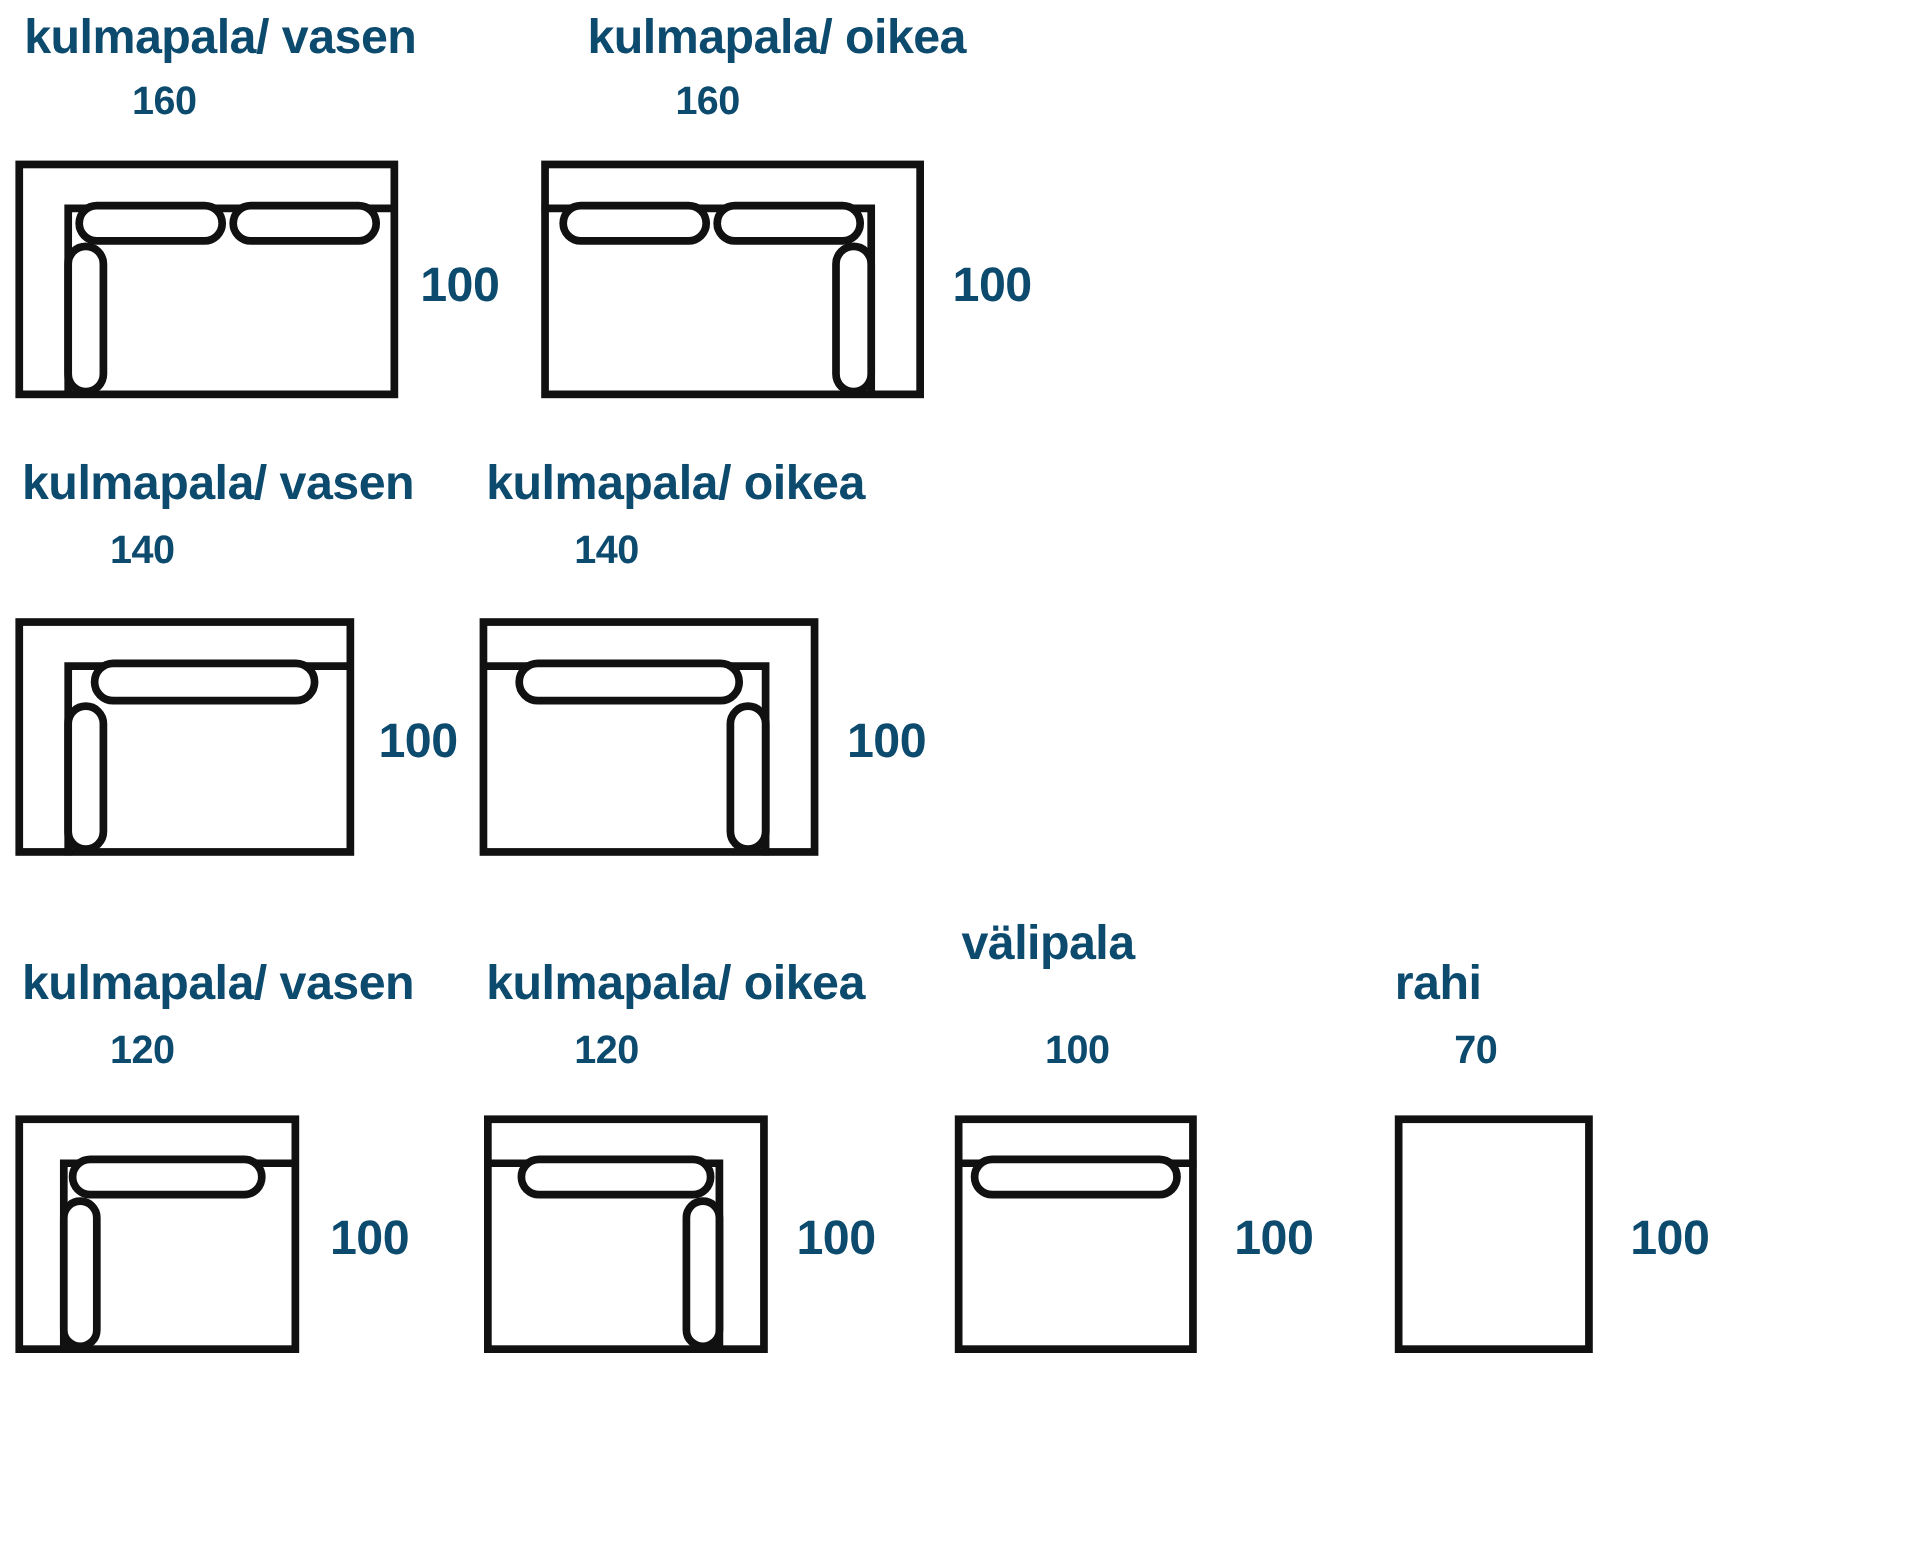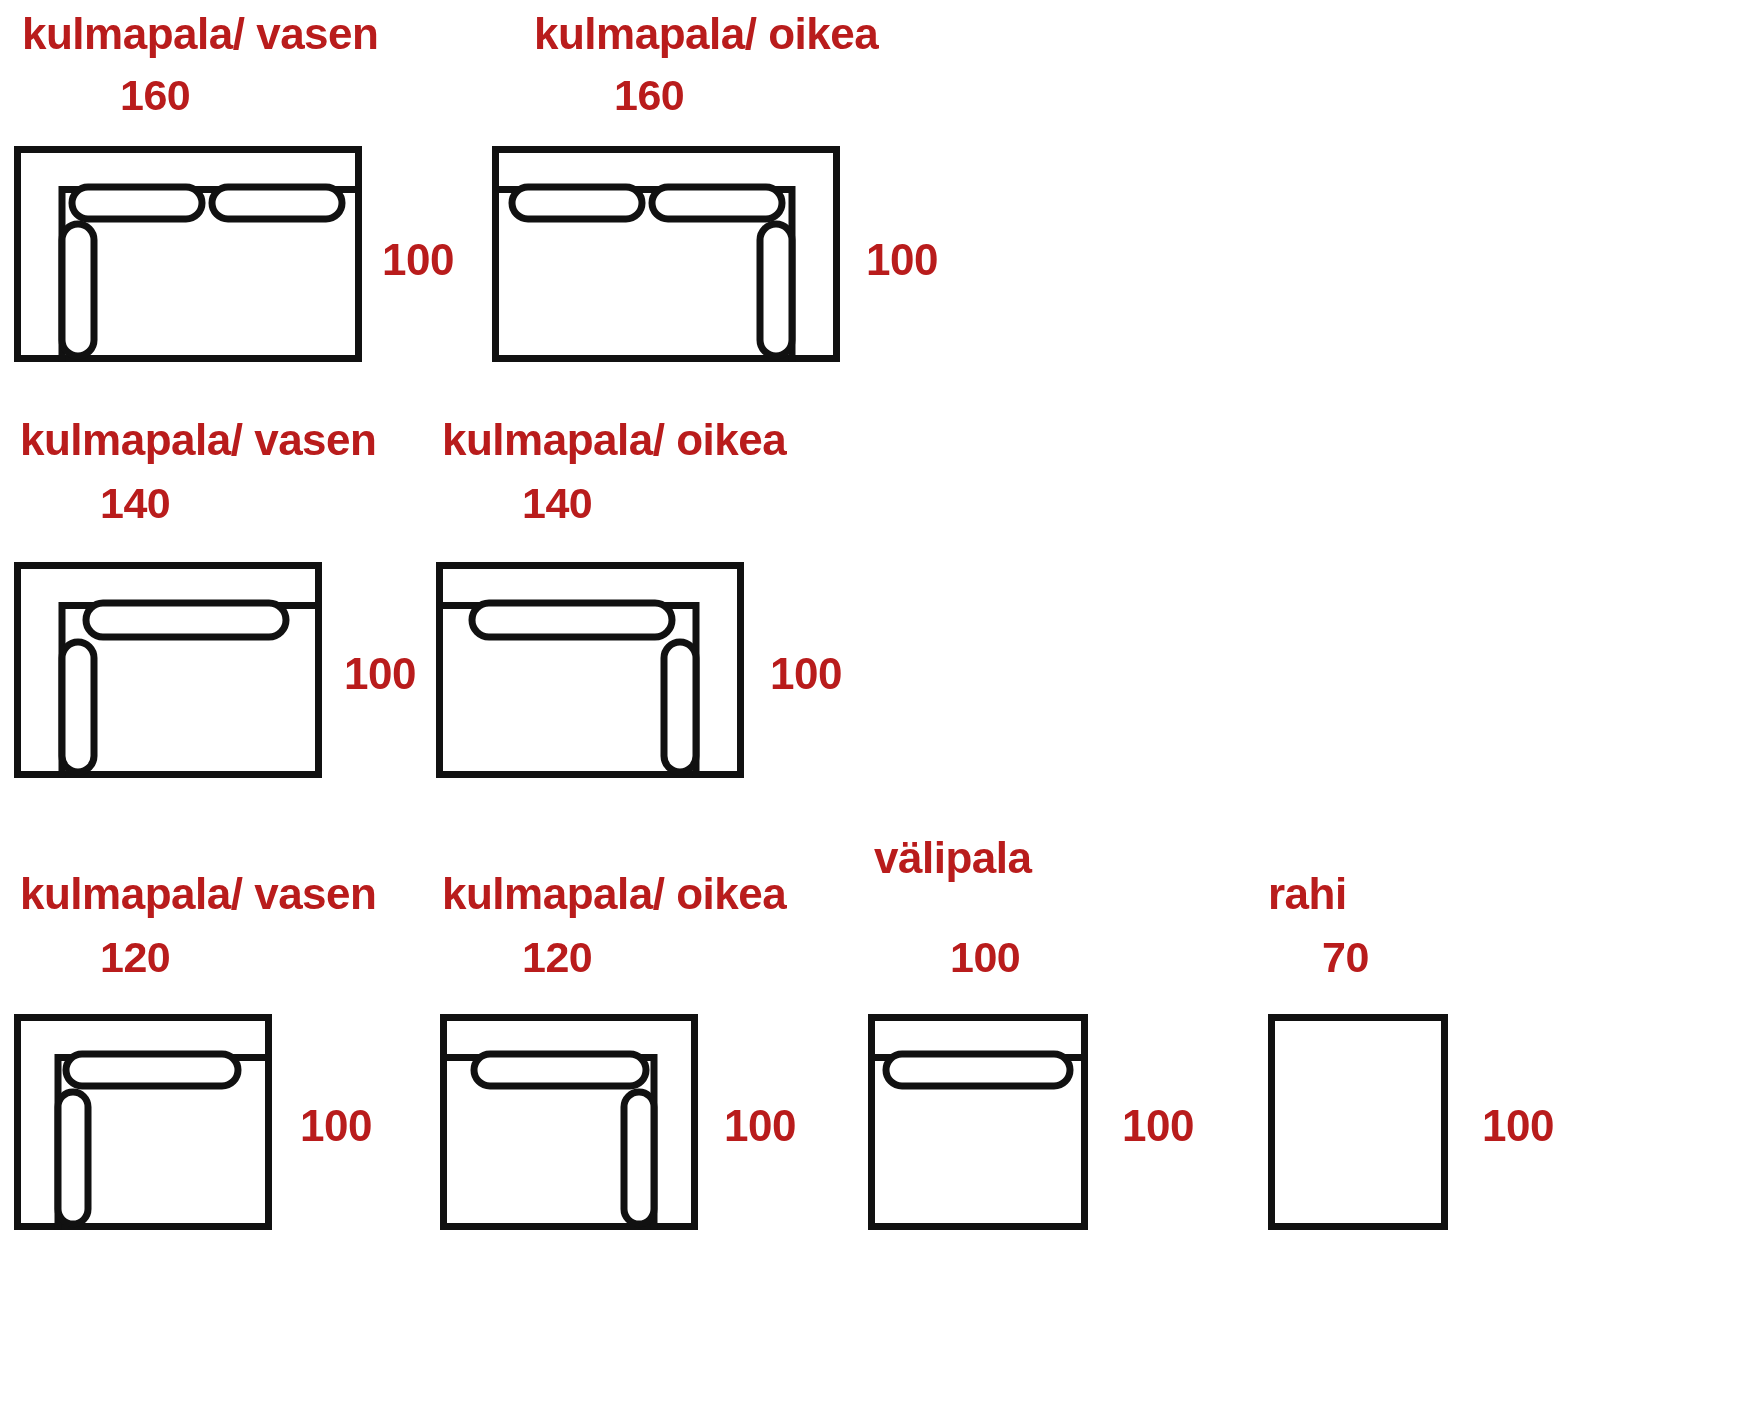--- a/index.html
+++ b/index.html
@@ -8,27 +8,27 @@
     width:1750px;height:1401px;position:relative;overflow:hidden;
     font-family:"Liberation Sans", sans-serif;
     color:#111111;
   }
   .stage{position:absolute;inset:0;}
 
   
   .lbl{
     position:absolute;
     font-weight:bold;
-    color:#b91c1c;
+    color:#0c4a6e;
     white-space:nowrap;
     line-height:1;
     letter-spacing:-0.5px;
   }
   .name{font-size:44px;}
-  .width-num{font-size:43px;}
+  .width-num{font-size:36px;}
   .depth-num{font-size:44px;}
 
   
   .module{position:absolute;}
   .module svg{display:block;overflow:visible;}
 
   .ln{
     fill:none;
     stroke:#111111;
     stroke-width:7;

